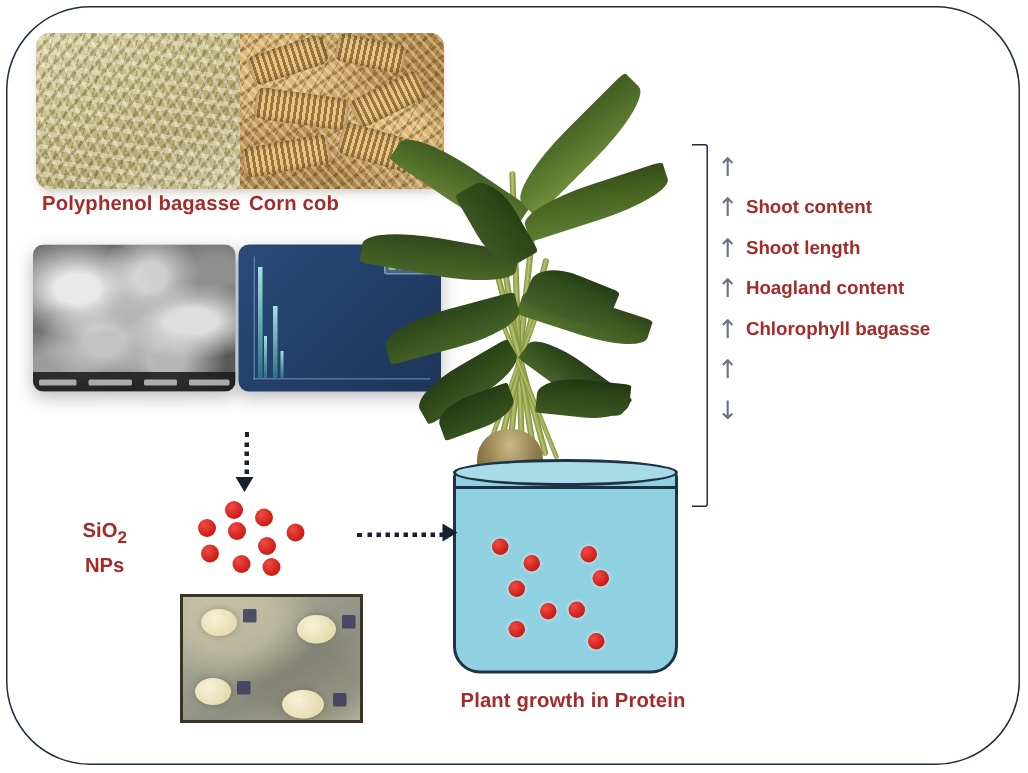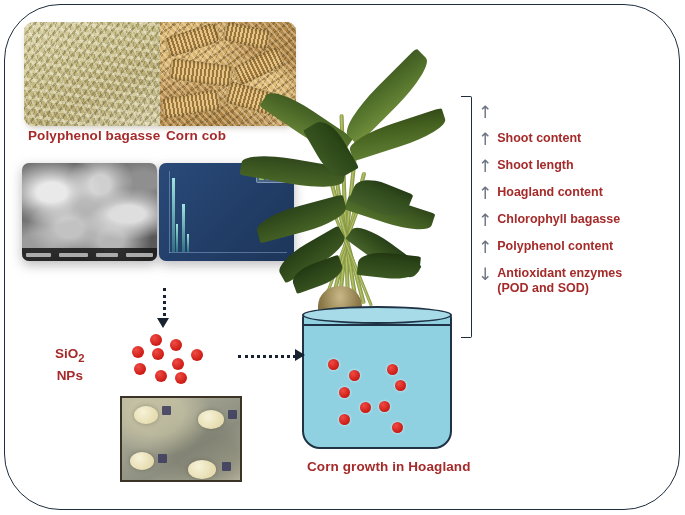--- a/index.html
+++ b/index.html
@@ -284,21 +284,21 @@
     <div class="zone" style="left:76px;top:12px;width:26px;height:19px;"></div>
     <div class="zone" style="left:8px;top:54px;width:24px;height:18px;"></div>
     <div class="zone" style="left:66px;top:62px;width:28px;height:19px;"></div>
     <div class="mark" style="left:40px;top:8px;"></div>
     <div class="mark" style="left:106px;top:12px;"></div>
     <div class="mark" style="left:36px;top:56px;"></div>
     <div class="mark" style="left:100px;top:64px;"></div>
   </div>
 
 
-  <div class="cap" id="cap-hoagland">Corn growth in Hoagland</div>
+  <div class="cap" id="cap-hoagland">Plant growth in Protein</div>
 
   <div class="bracket"></div>
   <div class="results" id="results-list">
       <div class="res-item">
         <span class="res-arrow">↑</span>
       </div>
       <div class="res-item">
         <span class="res-arrow">↑</span>
         <span class="res-text">Shoot content</span>
       </div>
@@ -309,21 +309,19 @@
       <div class="res-item">
         <span class="res-arrow">↑</span>
         <span class="res-text">Hoagland content</span>
       </div>
       <div class="res-item">
         <span class="res-arrow">↑</span>
         <span class="res-text">Chlorophyll bagasse</span>
       </div>
       <div class="res-item">
         <span class="res-arrow">↑</span>
-        <span class="res-text">Polyphenol content</span>
       </div>
       <div class="res-item">
         <span class="res-arrow">↓</span>
-        <span class="res-text">Antioxidant enzymes<br>(POD and SOD)</span>
       </div>
     </div>
 
 </div>
 
 </body></html>

